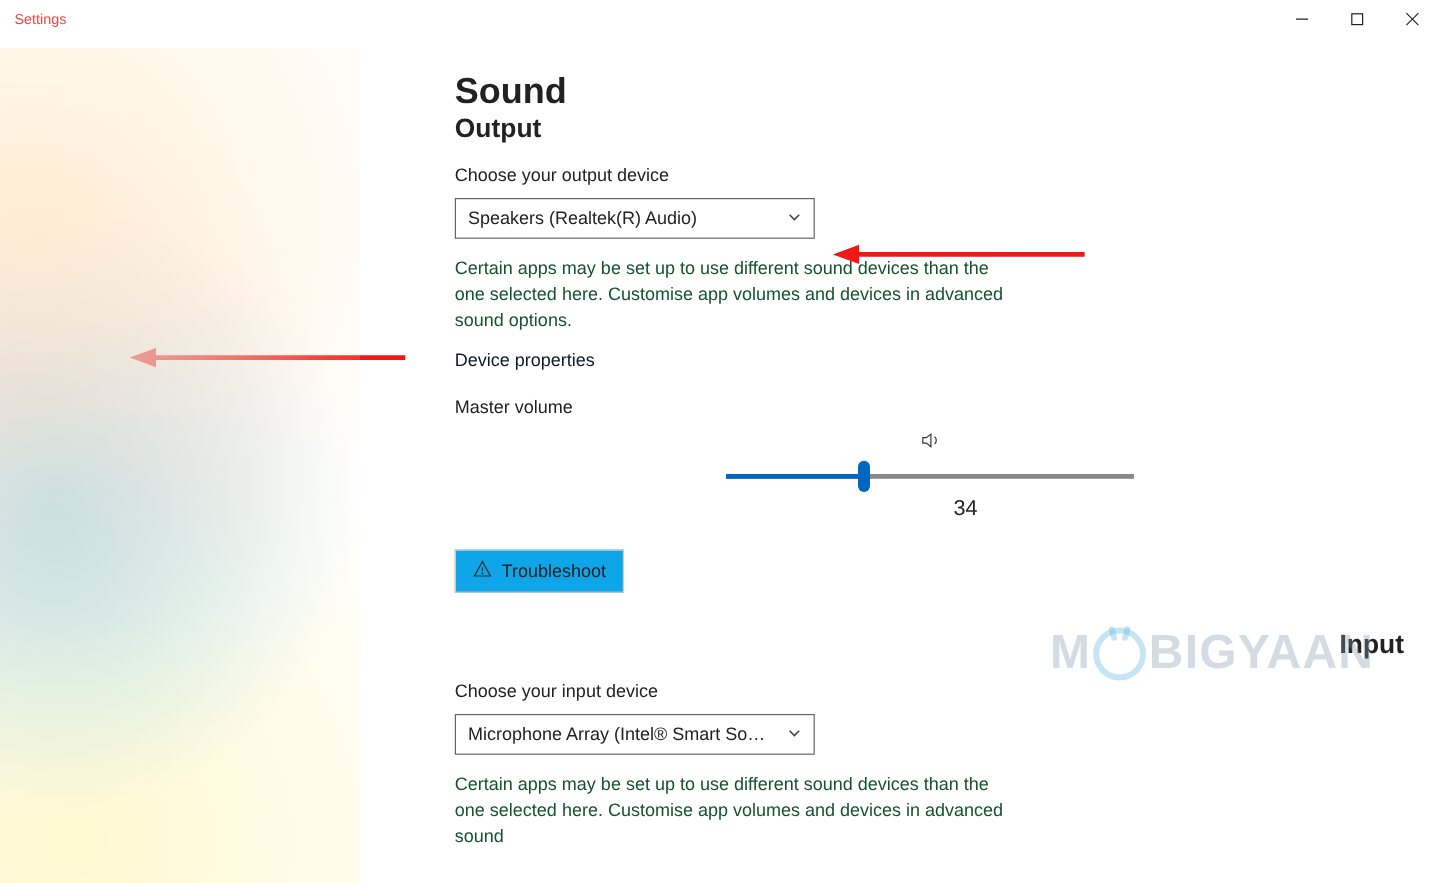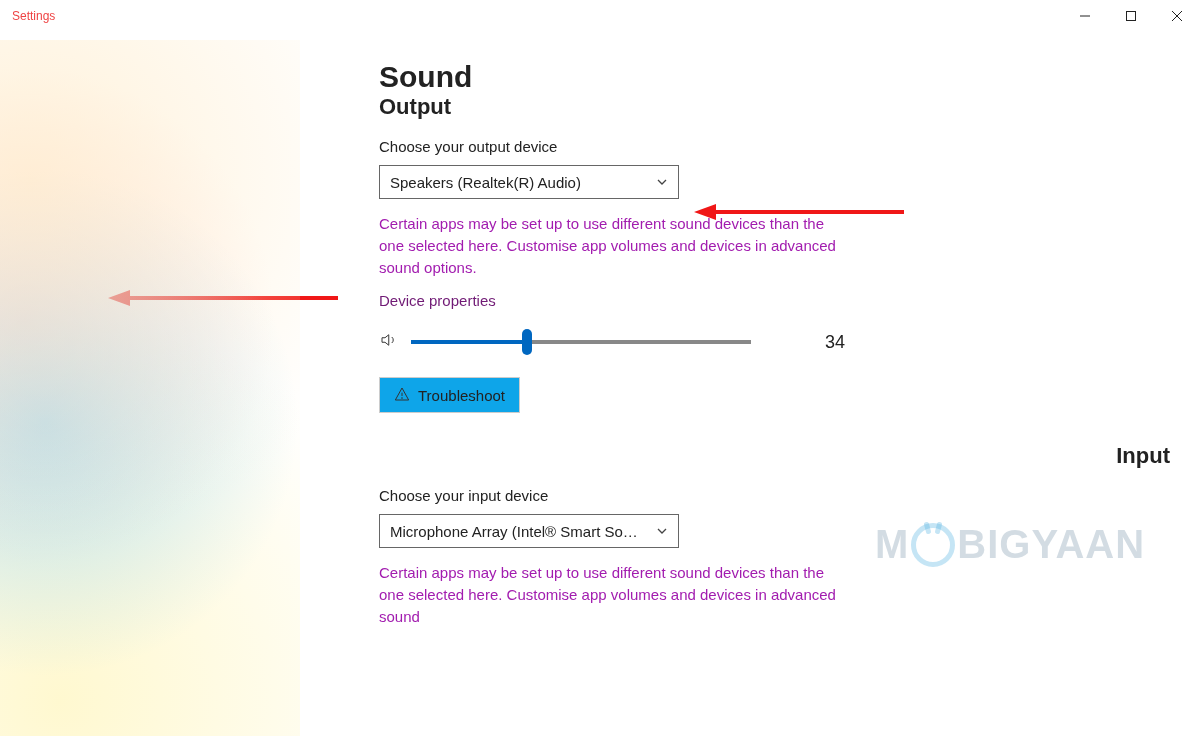--- a/index.html
+++ b/index.html
@@ -14,23 +14,23 @@
                 radial-gradient(circle at 15% 55%, rgba(120,200,240,0.5), transparent 55%),
                 radial-gradient(circle at 20% 95%, rgba(255,240,150,0.45), transparent 55%),
                 radial-gradient(circle at 8% 40%, rgba(255,190,190,0.45), transparent 50%);
   }
   .sidebar > * { position: relative; z-index: 1; }
   .content { flex: 1; padding: 28px 30px 0 24px; color: #222; position: relative; }
   h1 { font-weight: 600; font-size: 30px; }
   h2 { font-weight: 700; font-size: 22px; margin-bottom: 18px; }
   .label { font-size: 15px; margin-bottom: 10px; }
   .dropdown { width: 300px; height: 34px; border: 1px solid #666; display: flex; align-items: center; justify-content: space-between; padding: 0 10px; font-size: 15px; margin-bottom: 14px; }
-  .desc { font-size: 15px; color: #a21caf; max-width: 460px; line-height: 1.45; margin-bottom: 14px; }
-  .link { color: #701a75; font-size: 15px; margin-bottom: 22px; display: block; }
-  .slider-row { display: flex; align-items: center; gap: 14px; margin: 10px 0 24px 0; }
+  .desc { font-size: 15px; color: #14532d; max-width: 460px; line-height: 1.45; margin-bottom: 14px; }
+  .link { color: #0f172a; font-size: 15px; margin-bottom: 22px; display: block; }
+  .slider-row { display: flex; align-items: center; gap: 14px; margin: 10px 0 24px 0; flex-direction: column; }
   .slider-track { width: 340px; height: 4px; background: #888; position: relative; }
   .slider-fill { position: absolute; left: 0; top: 0; bottom: 0; width: 34%; background: #0067c0; }
   .slider-thumb { position: absolute; top: 50%; left: 34%; transform: translate(-50%, -50%); width: 10px; height: 26px; background: #0067c0; border-radius: 5px; }
   .slider-value { font-size: 18px; margin-left: 60px; }
   .button { display: inline-flex; align-items: center; gap: 8px; height: 36px; padding: 0 14px; background: #0ea5e9; border: 1px solid #ccc; font-size: 15px; margin-bottom: 20px; }
   .arrow { position: absolute; pointer-events: none; }
   .arrow-line { stroke: #f01717; stroke-width: 4; fill: none; }
   .arrow-head { fill: #f01717; }
   .watermark { position: absolute; top: 490px; left: 520px; font-size: 40px; font-weight: 700; color: rgba(130,155,175,0.35); letter-spacing: 1px; display: flex; align-items: center; }
   .wm-o { position: relative; width: 44px; height: 44px; border: 5px solid rgba(90,180,225,0.35); border-radius: 50%; display: inline-block; margin: 0 2px; }
@@ -77,20 +77,21 @@
     <div class="label">Choose your output device</div>
     <div class="dropdown">
       <span>Speakers (Realtek(R) Audio)</span>
       <span><svg width="12" height="12" viewBox="0 0 12 12">
             <path d="M2 4l4 4 4-4" fill="none" stroke="#444" stroke-width="1.3"></path>
           </svg></span>
     </div>
     <div class="desc">Certain apps may be set up to use different sound devices than the one selected here. Customise app volumes and devices in advanced sound options.</div>
     <a class="link">Device properties</a>
 
+    <div class="label">Master volume</div>
     <div class="slider-row">
       <span><svg class="icon" viewBox="0 0 24 24" stroke="#0067c0">
             <path d="M4 9v6h4l5 4V5L8 9H4z"></path>
             <path d="M17 8a5 5 0 0 1 0 8"></path>
           </svg></span>
       <div class="slider-track">
         <div class="slider-fill"></div>
         <div class="slider-thumb"></div>
       </div>
       <span class="slider-value">34</span>

